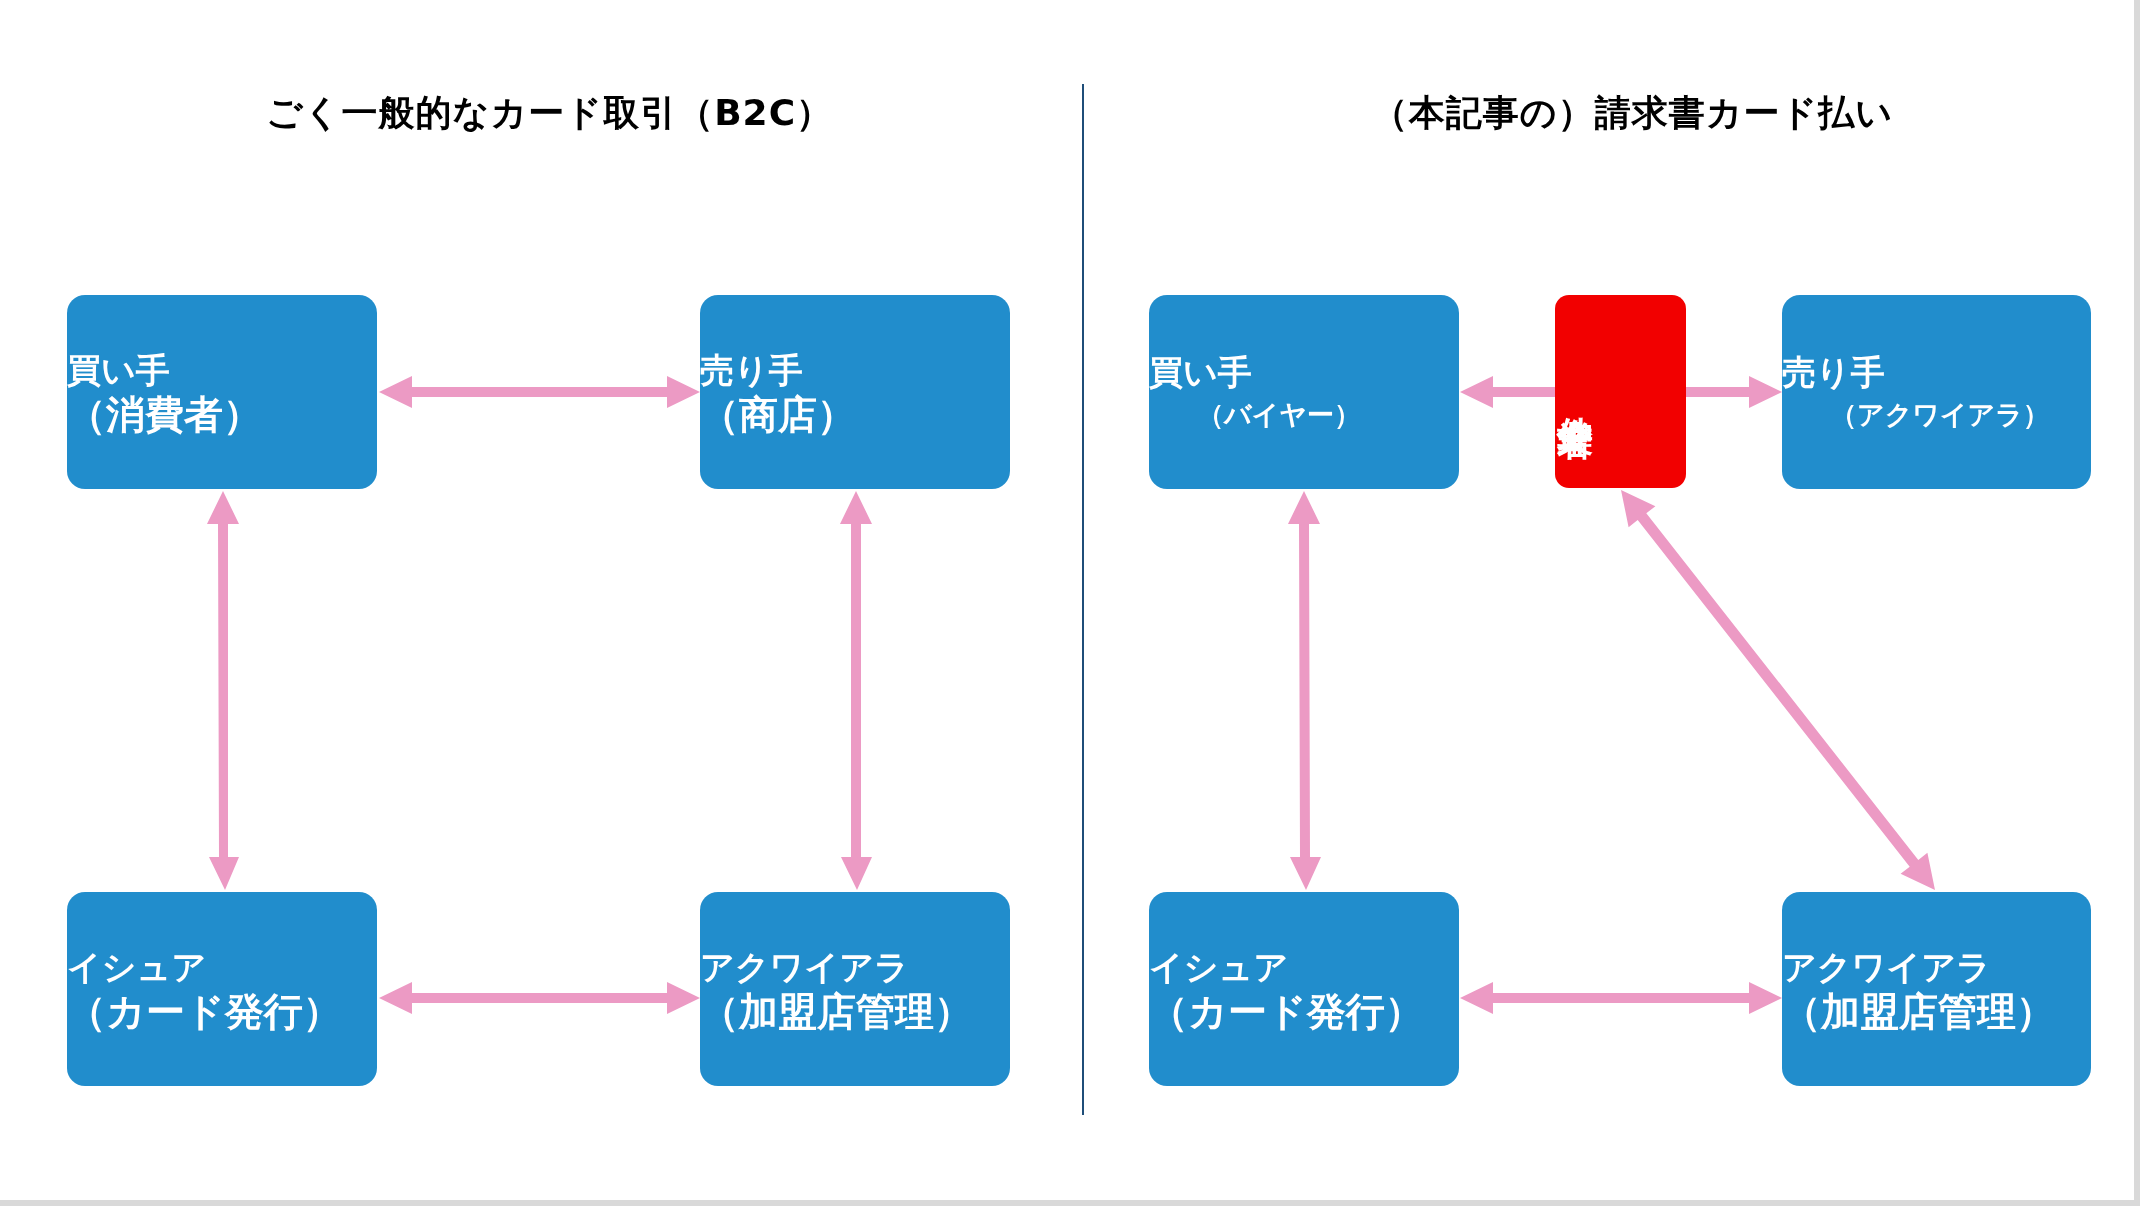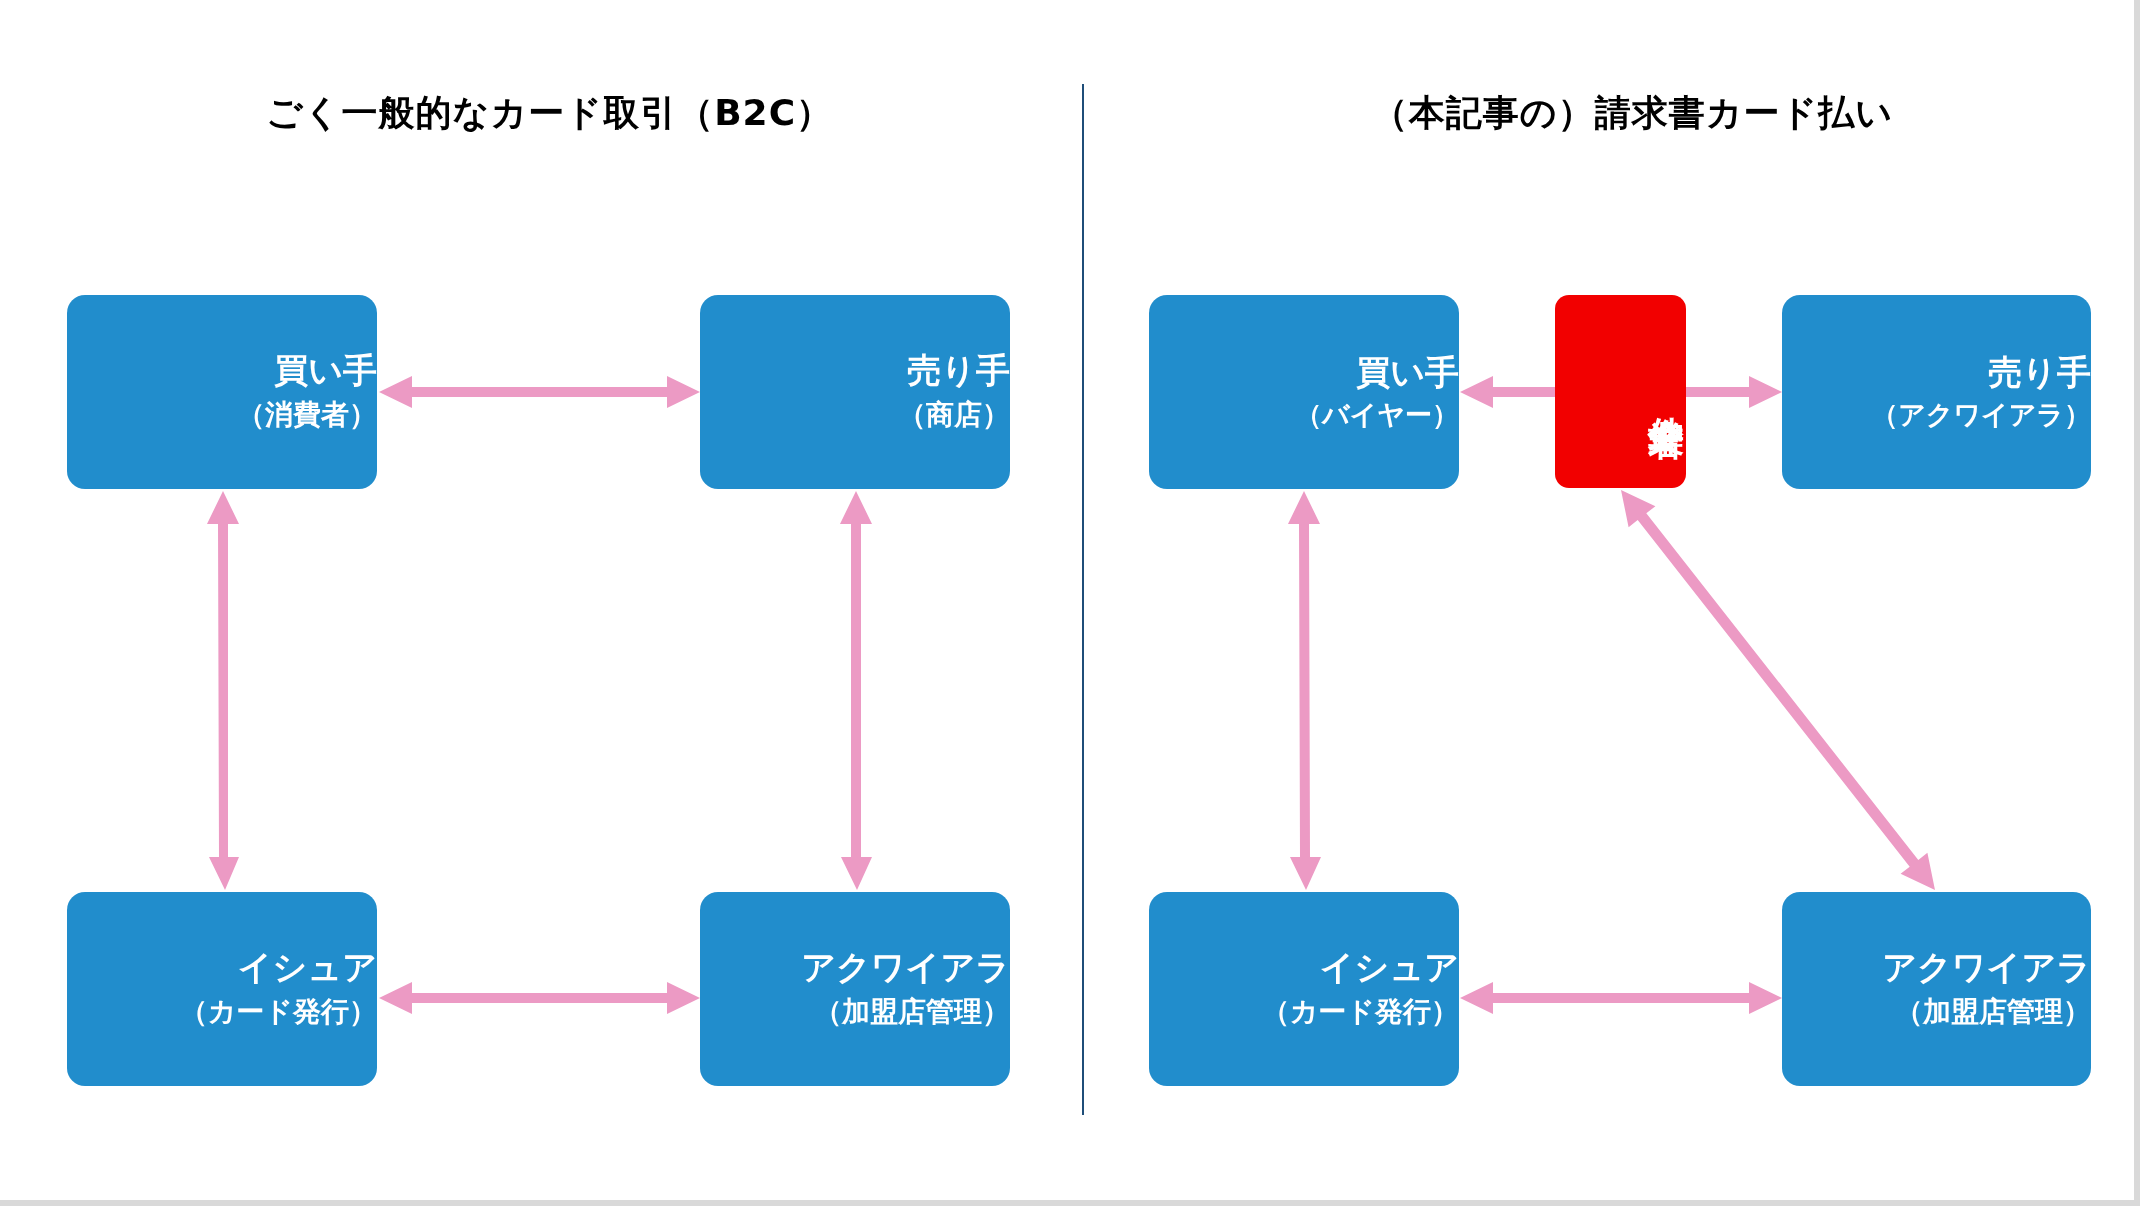--- a/index.html
+++ b/index.html
@@ -14,25 +14,25 @@
   .title {
     position: absolute; top: 88px; height: 50px; line-height: 50px;
     font-size: 36px; font-weight: bold; color: #000; text-align: center; white-space: nowrap;
     letter-spacing: 1px;
   }
   .title.left { left: 0; width: 1067px; }
   .title.right { left: 1067px; width: 1067px; padding-left: 16px; }
   .divider { position: absolute; left: 1066px; top: 84px; width: 2px; height: 1031px; background: #1f4e79; }
   .node {
     position: absolute; background: #218dcc; border-radius: 18px;
-    display: flex; flex-direction: column; align-items: flex-end; justify-content: center;
+    display: flex; flex-direction: column; align-items: flex-start; justify-content: center;
     color: #fff; font-weight: bold; text-align: center;
   }
   .node .l1 { font-size: 34px; line-height: 46px; white-space: nowrap; }
-  .node .l2 { font-size: 28px; line-height: 44px; white-space: nowrap; }
+  .node .l2 { font-size: 39px; line-height: 44px; white-space: nowrap; }
   .node .l2.small { font-size: 27px; line-height: 40px; margin-left: 48px; }
   .node.broker {
     background: #f20000; border-radius: 14px;
   }
   .node.broker .vert {
     writing-mode: vertical-rl; text-orientation: upright;
     font-size: 36px; line-height: 40px; letter-spacing: 2px; font-weight: bold;
   }
   svg.arrows { position: absolute; left: 0; top: 0; width: 2140px; height: 1206px; pointer-events: none; }
 </style>

